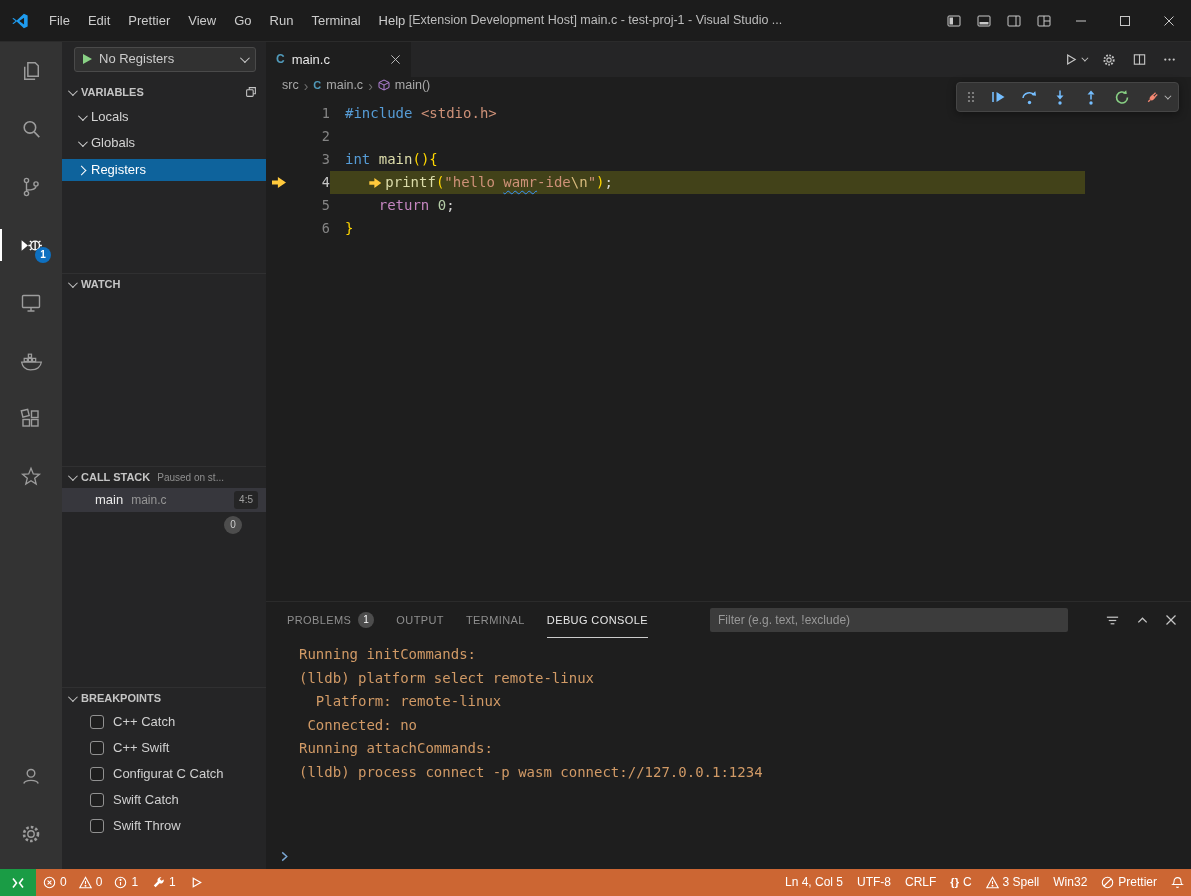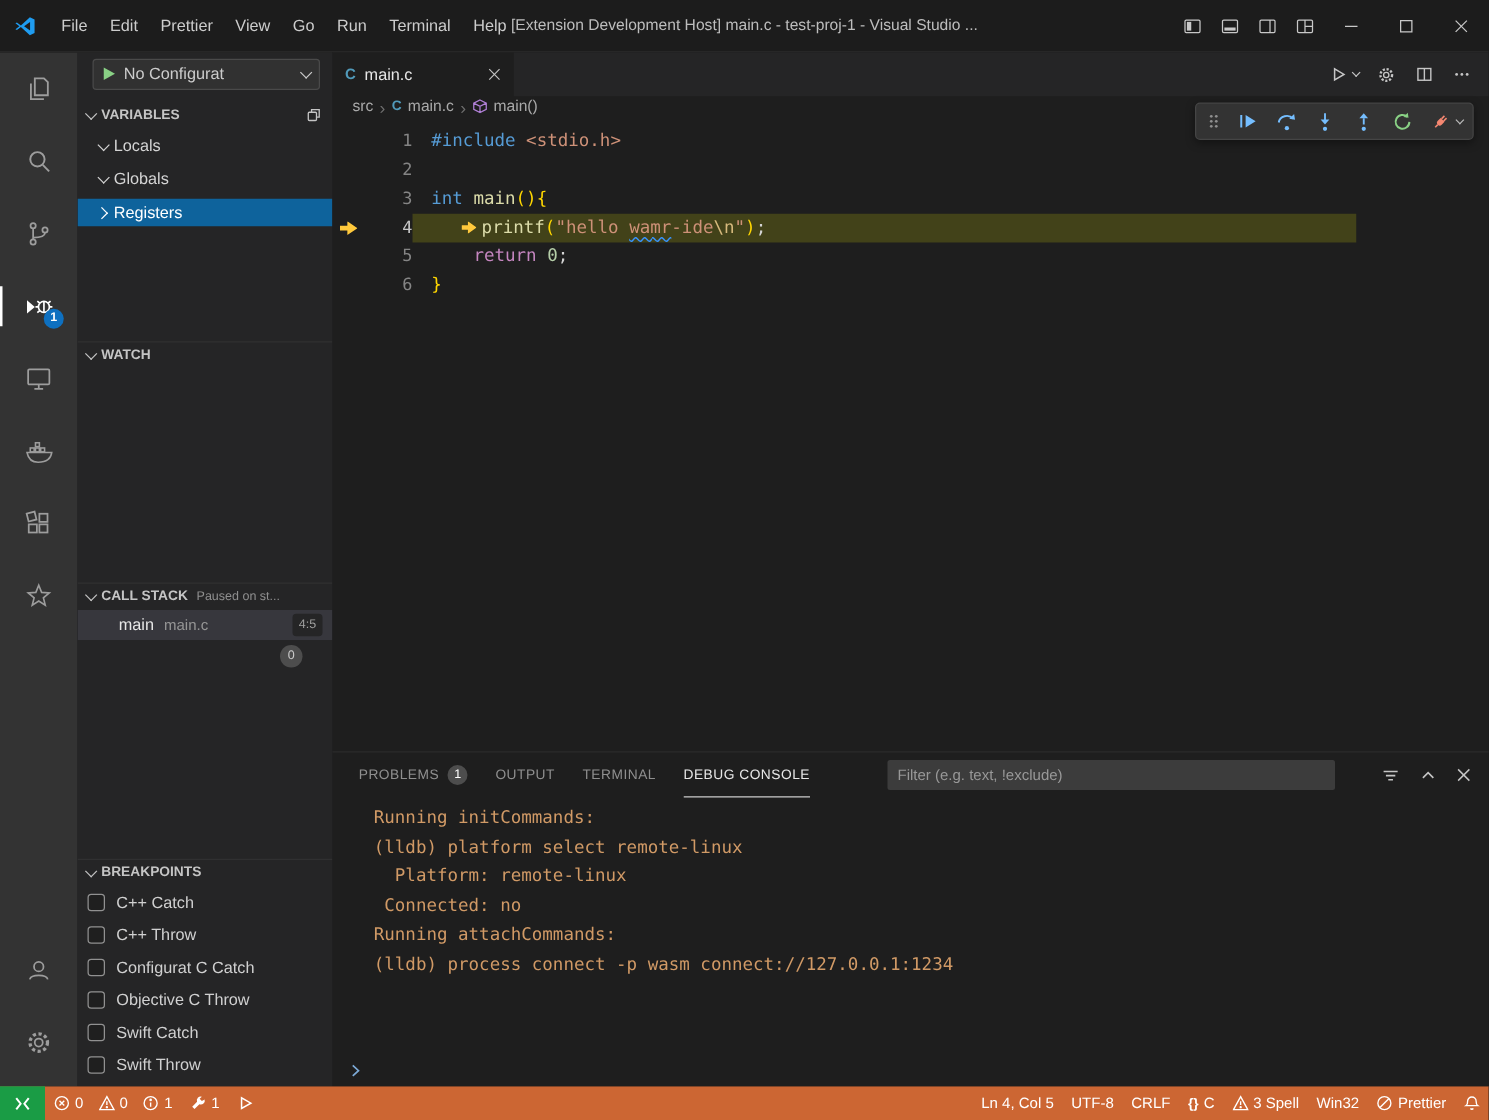--- a/index.html
+++ b/index.html
@@ -42,21 +42,21 @@
 .hdr-line{border-top:1px solid #303031}
 .hdr-spacer{flex:1}
 .tree-row{height:22px;display:flex;align-items:center;gap:6px;padding-left:16px;font-size:13px;font-weight:400;color:#d4d4d4;flex:none}
 .tree-row.selected{background:var(--selection-blue,#0e639c);color:#fff}
 .cs-hint{font-size:10px;font-weight:400;color:#8f8f8f;margin-left:1px;white-space:nowrap}
 .frame-row{height:24px;display:flex;align-items:center;gap:8px;background:#37373d;padding:0 8px 0 33px;flex:none}
 .frame-name{color:#e8e8e8;font-size:13px}
 .frame-file{color:#969696;font-size:12px}
 .frame-pos{margin-left:auto;background:#252526;color:#a0a0a0;font-size:10px;padding:2px 5px;border-radius:3px}
 .zero-badge{width:18px;height:18px;border-radius:50%;background:#4d4d4d;color:#ccc;font-size:10px;display:flex;align-items:center;justify-content:center;align-self:flex-end;margin:4px 24px 0 0;flex:none}
-.bp-row{height:26px;display:flex;align-items:center;gap:9px;padding-left:8px;flex:none}
+.bp-row{height:26px;display:flex;align-items:center;gap:9px;padding-left:28px;flex:none}
 .cb{width:14px;height:14px;border:1px solid #919191;border-radius:3px;background:#1f1f1f;flex:none}
 .bp-label{font-size:13px;color:#d0d0d0}
 
 
 .editor-col{flex:1;min-width:0;display:flex;flex-direction:column;background:#1e1e1e;position:relative}
 .tab-bar{height:35px;background:#252526;display:flex;align-items:stretch}
 .tab{width:145px;background:#1e1e1e;display:flex;align-items:center;gap:7px;padding:0 10px;font-size:13px;color:#e7e7e7}
 .file-c{color:#519aba;font-weight:700;font-size:12px;flex:none}
 .tab-close{margin-left:auto;color:#c5c5c5}
 .tab-actions{margin-left:auto;display:flex;align-items:center;gap:15px;padding-right:14px;color:#c5c5c5}
@@ -270,21 +270,21 @@
             </svg>
         </span>
       </div>
     </div>
   </div>
 
   <div class="sidebar">
     <div class="config-row">
       <div class="config-select">
         <span class="play-tri"></span>
-        <span class="config-label">No Configurat</span>
+        <span class="config-label">No Registers</span>
         <span class="chev down"></span>
       </div>
     </div>
 
     <div class="section-header" style="margin-top:7px">
       <span class="chev down"></span>
       <span>VARIABLES</span>
       <span class="hdr-spacer"></span>
       <span class="icon">
         <svg width="14" height="14" viewBox="0 0 16 16" fill="none" stroke="currentColor" stroke-width="1.2">
@@ -327,29 +327,25 @@
       <span class="chev down"></span>
       <span>BREAKPOINTS</span>
     </div>
     <div>
         <div class="bp-row">
           <span class="cb"></span>
           <span class="bp-label">C++ Catch</span>
         </div>
         <div class="bp-row">
           <span class="cb"></span>
-          <span class="bp-label">C++ Throw</span>
+          <span class="bp-label">C++ Swift</span>
         </div>
         <div class="bp-row">
           <span class="cb"></span>
           <span class="bp-label">Configurat C Catch</span>
-        </div>
-        <div class="bp-row">
-          <span class="cb"></span>
-          <span class="bp-label">Objective C Throw</span>
         </div>
         <div class="bp-row">
           <span class="cb"></span>
           <span class="bp-label">Swift Catch</span>
         </div>
         <div class="bp-row">
           <span class="cb"></span>
           <span class="bp-label">Swift Throw</span>
         </div>
       </div>

